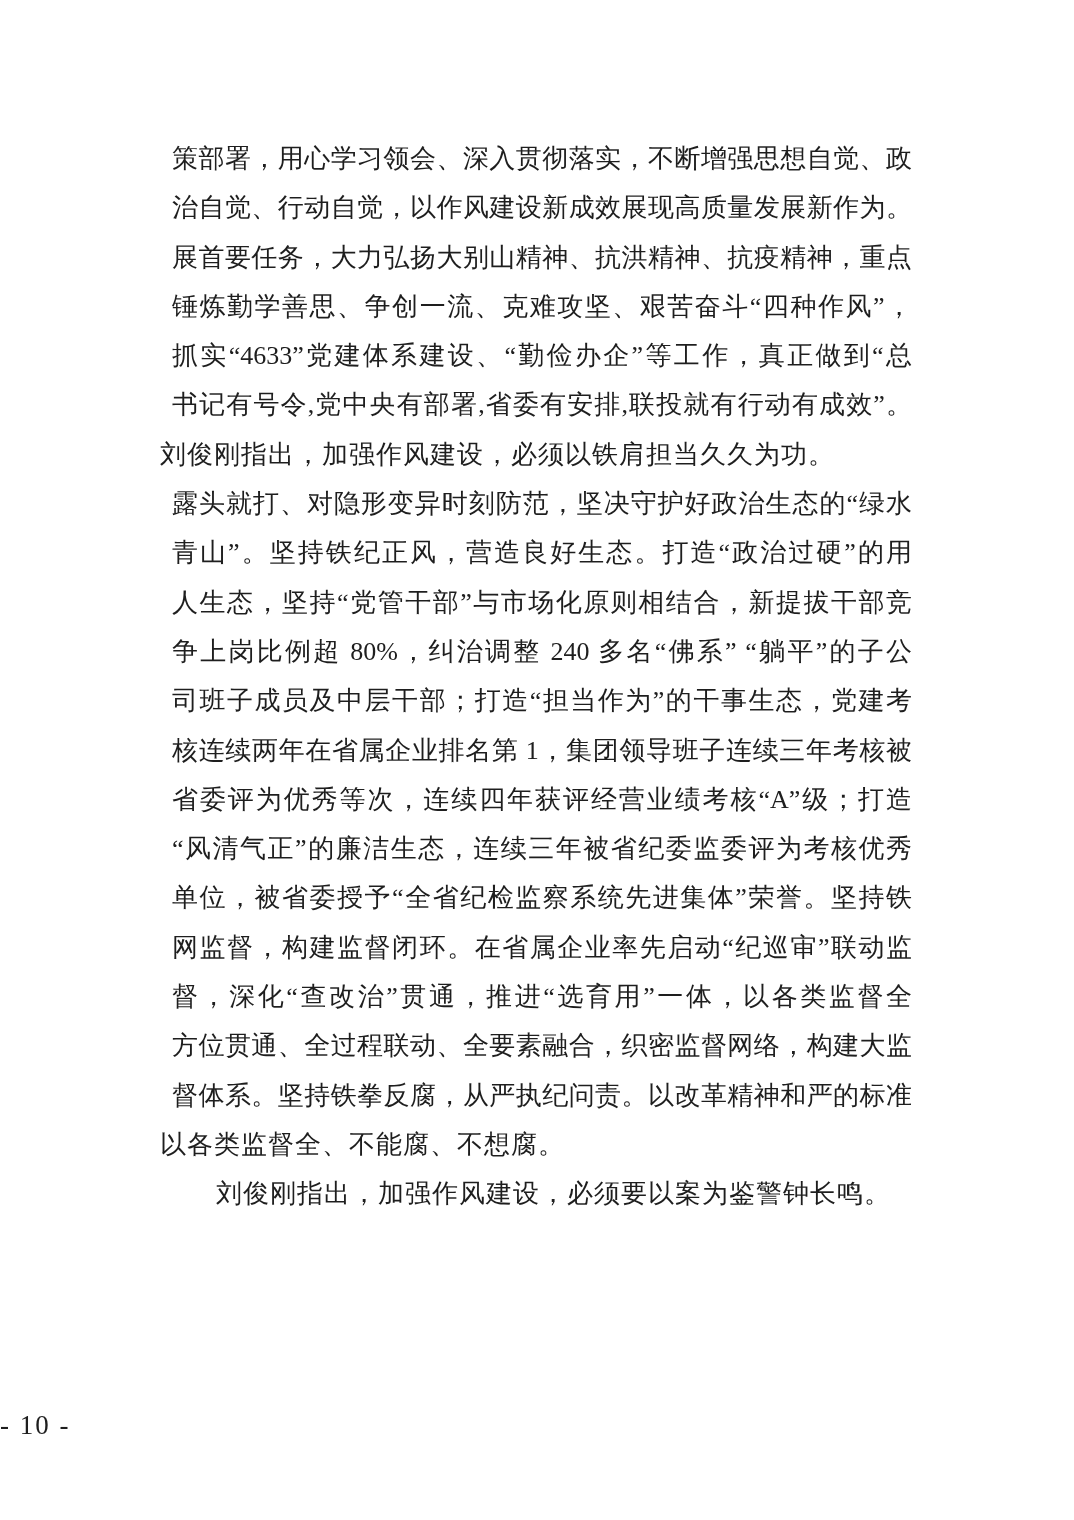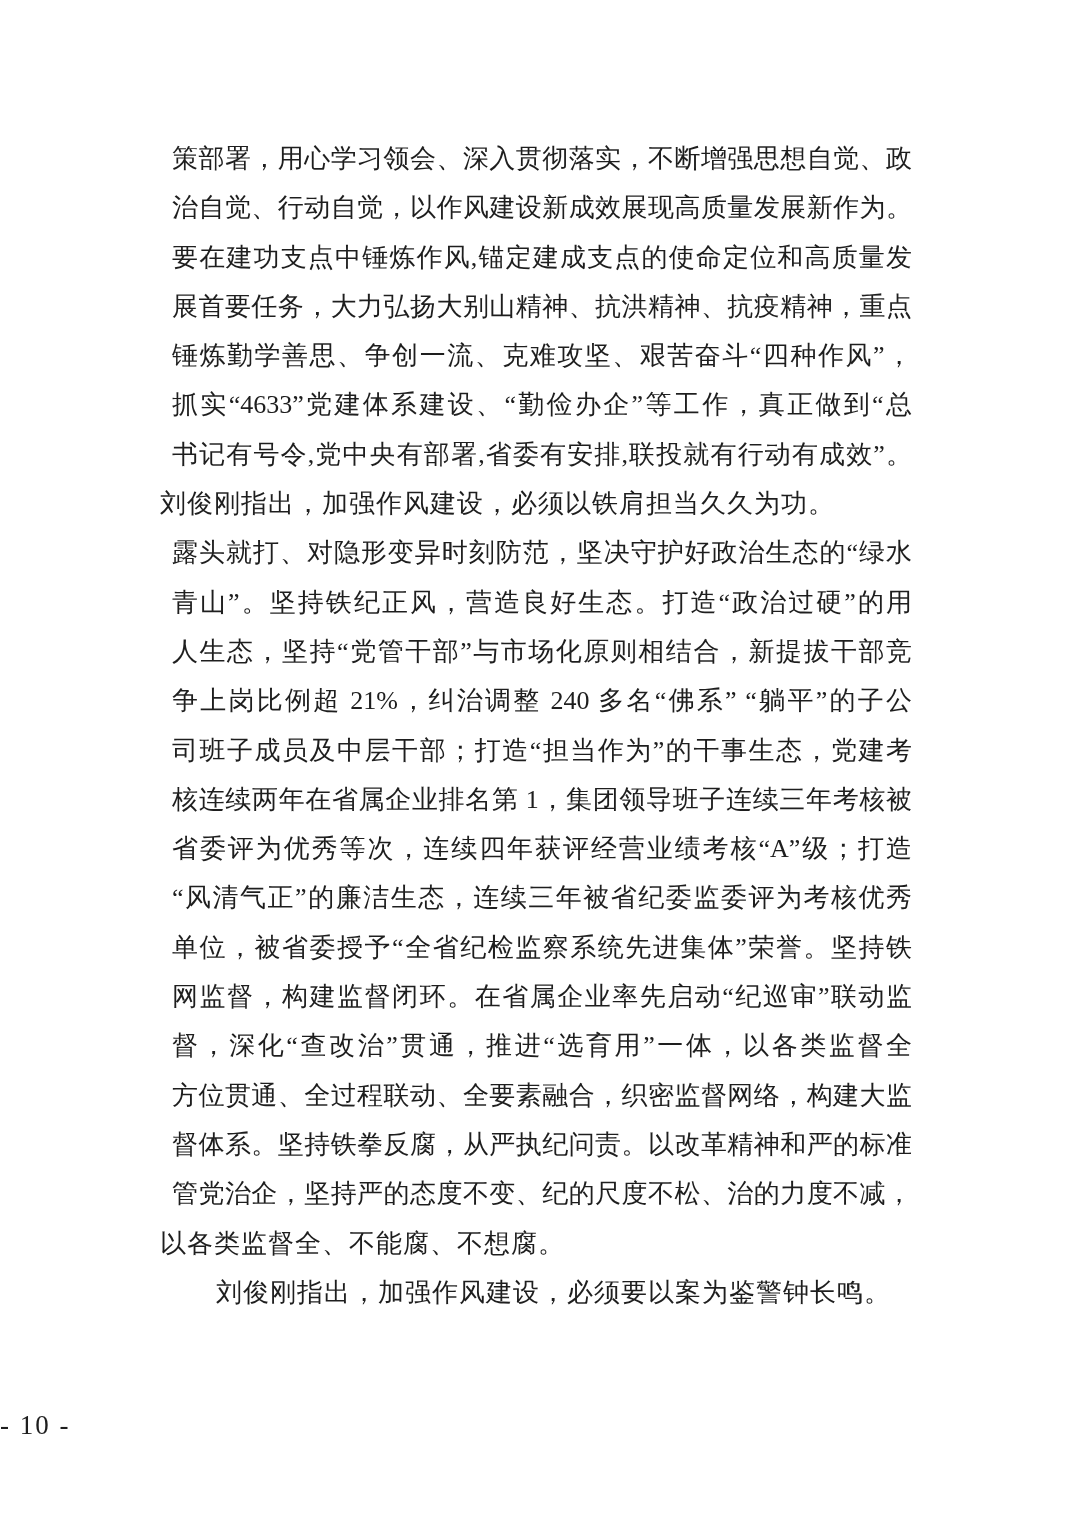--- a/index.html
+++ b/index.html
@@ -58,39 +58,37 @@
   }
 </style>
 </head>
 <body>
 
 <div class="page">
 
   <div class="text-block">
     <div class="line just">策部署，用心学习领会、深入贯彻落实，不断增强思想自觉、政</div>
     <div class="line just">治自觉、行动自觉，以作风建设新成效展现高质量发展新作为。</div>
-    <div class="line just">要在建功支点中锤炼作风,锚定建成支点的使命定位和高质量发</div>
     <div class="line just">展首要任务，大力弘扬大别山精神、抗洪精神、抗疫精神，重点</div>
     <div class="line just">锤炼勤学善思、争创一流、克难攻坚、艰苦奋斗“四种作风”，</div>
     <div class="line just">抓实“4633”党建体系建设、“勤俭办企”等工作，真正做到“总</div>
     <div class="line just">书记有号令,党中央有部署,省委有安排,联投就有行动有成效”。</div>
     <div class="line">刘俊刚指出，加强作风建设，必须以铁肩担当久久为功。</div>
     <div class="line just">露头就打、对隐形变异时刻防范，坚决守护好政治生态的“绿水</div>
     <div class="line just">青山”。坚持铁纪正风，营造良好生态。打造“政治过硬”的用</div>
     <div class="line just">人生态，坚持“党管干部”与市场化原则相结合，新提拔干部竞</div>
-    <div class="line just">争上岗比例超 21%，纠治调整 240 多名“佛系” “躺平”的子公</div>
+    <div class="line just">争上岗比例超 80%，纠治调整 240 多名“佛系” “躺平”的子公</div>
     <div class="line just">司班子成员及中层干部；打造“担当作为”的干事生态，党建考</div>
     <div class="line just">核连续两年在省属企业排名第 1，集团领导班子连续三年考核被</div>
     <div class="line just">省委评为优秀等次，连续四年获评经营业绩考核“A”级；打造</div>
     <div class="line just">“风清气正”的廉洁生态，连续三年被省纪委监委评为考核优秀</div>
     <div class="line just">单位，被省委授予“全省纪检监察系统先进集体”荣誉。坚持铁</div>
     <div class="line just">网监督，构建监督闭环。在省属企业率先启动“纪巡审”联动监</div>
     <div class="line just">督，深化“查改治”贯通，推进“选育用”一体，以各类监督全</div>
     <div class="line just">方位贯通、全过程联动、全要素融合，织密监督网络，构建大监</div>
     <div class="line just">督体系。坚持铁拳反腐，从严执纪问责。以改革精神和严的标准</div>
-    <div class="line just">管党治企，坚持严的态度不变、纪的尺度不松、治的力度不减，</div>
     <div class="line">以各类监督全、不能腐、不想腐。</div>
     <div class="line indent">刘俊刚指出，加强作风建设，必须要以案为鉴警钟长鸣。</div>
   </div>
 
   <div class="page-number">- 10 -</div>
 
 </div>
 
 </body></html>

